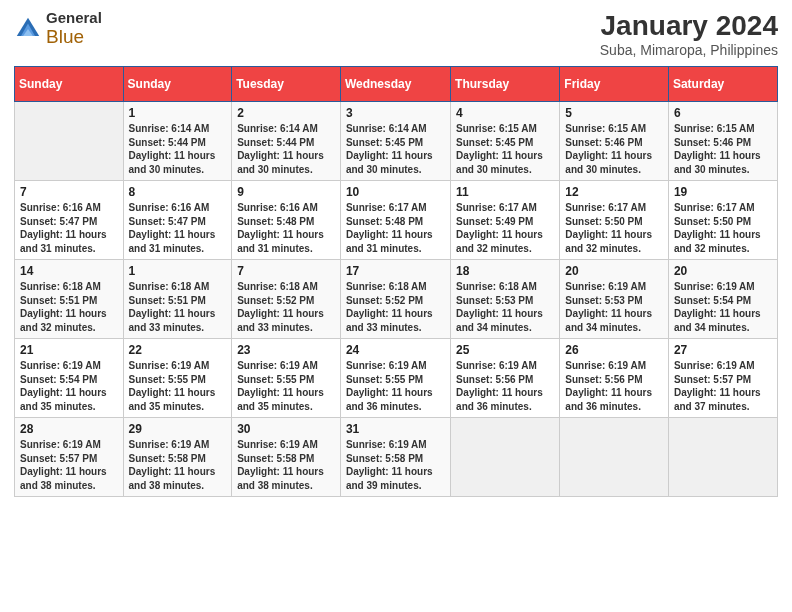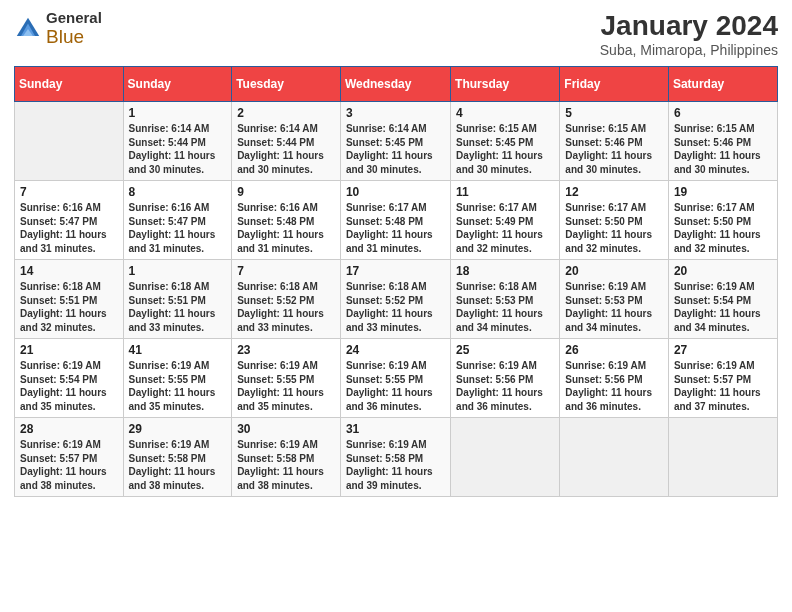--- a/index.html
+++ b/index.html
@@ -282,21 +282,21 @@
         </tr>
         <tr>
           <td>
             <div class="cell-day">21</div>
             <div class="cell-info" style="white-space: pre-line;">Sunrise: 6:19 AM
 Sunset: 5:54 PM
 Daylight: 11 hours
 and 35 minutes.</div>
           </td>
           <td>
-            <div class="cell-day">41</div>
+            <div class="cell-day">22</div>
             <div class="cell-info" style="white-space: pre-line;">Sunrise: 6:19 AM
 Sunset: 5:55 PM
 Daylight: 11 hours
 and 35 minutes.</div>
           </td>
           <td>
             <div class="cell-day">23</div>
             <div class="cell-info" style="white-space: pre-line;">Sunrise: 6:19 AM
 Sunset: 5:55 PM
 Daylight: 11 hours

